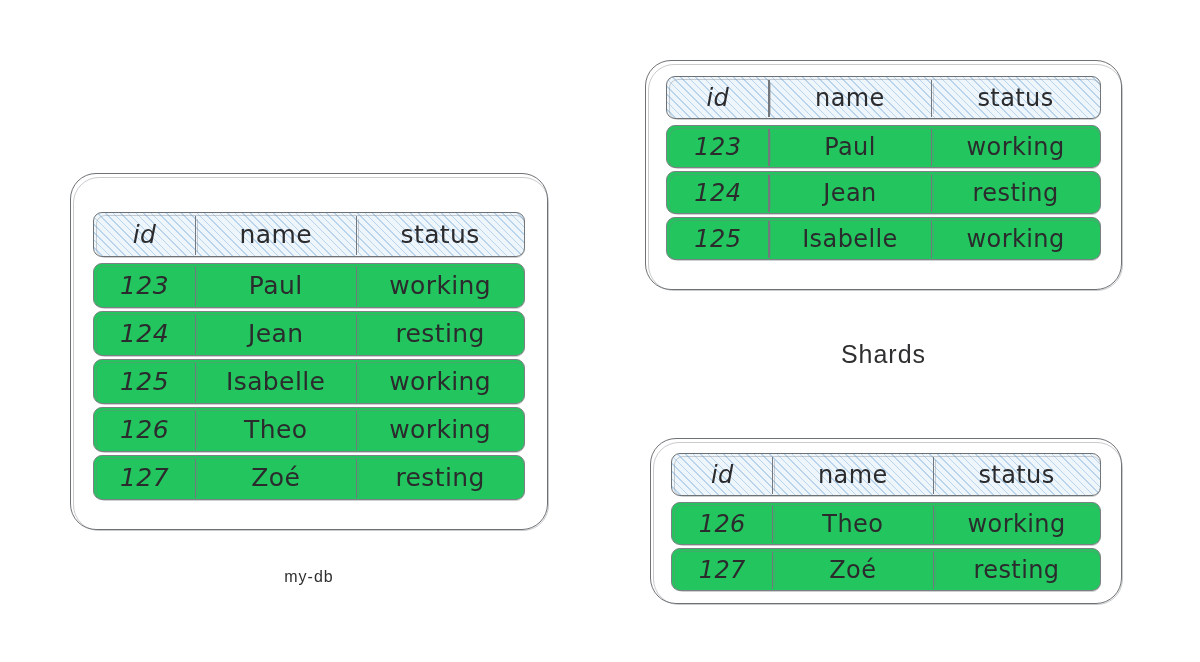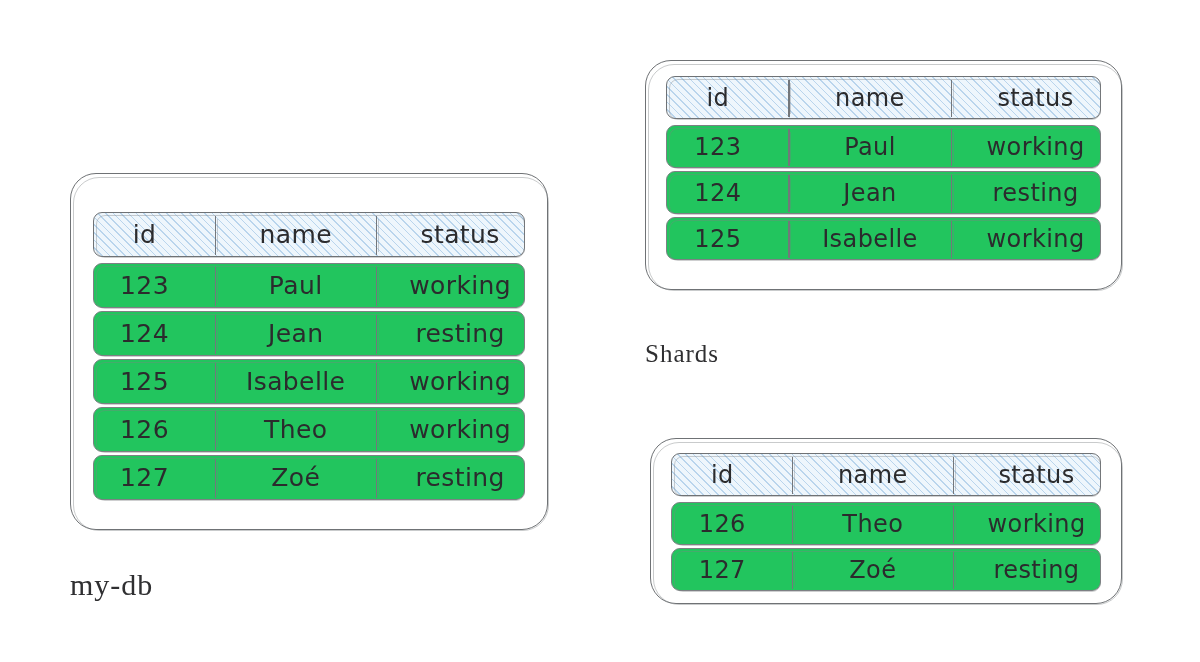--- a/index.html
+++ b/index.html
@@ -103,39 +103,39 @@
   .cell + .cell::after {
     content: "";
     position: absolute;
     left: 1.6px;
     top: 6px;
     bottom: 4px;
     width: 1px;
     background: rgba(120,124,128,0.35);
   }
 
-  .c-id     { flex: 0 0 23.5%; }
-  .c-name   { flex: 0 0 37.5%; margin-left: 20px; }
+  .c-id     { flex: 0 0 23.5%; font-style: italic; }
+  .c-name   { flex: 0 0 37.5%; }
   .c-status { flex: 0 0 39.0%; text-align: right; }
 
   
   .caption {
     position: absolute;
     color: #2f2f31;
-    font-family: Liberation Serif, serif;
+    font-family: Liberation Sans, sans-serif;
     letter-spacing: 1px;
     white-space: nowrap;
-    text-align: left;
+    text-align: center;
   }
 
   
   #maindb-box   { left: 70px;  top: 173px; width: 478px; height: 357px; }
   #maindb-tbl   { padding: 38px 22px 0 22px; box-sizing: border-box; }
   #maindb-tbl .row { height: 45px; font-size: 25px; }
-  #maindb-caption { left: 70px; top: 568px; width: 478px; font-size: 30px; }
+  #maindb-caption { left: 70px; top: 568px; width: 478px; font-size: 16px; }
 
   #shard1-box   { left: 645px; top: 60px;  width: 477px; height: 230px; }
   #shard1-tbl   { padding: 15px 20px 0 20px; box-sizing: border-box; }
   #shard1-tbl .row { height: 43px; font-size: 24px; }
 
   #shard2-box   { left: 650px; top: 438px; width: 472px; height: 166px; }
   #shard2-tbl   { padding: 14px 20px 0 20px; box-sizing: border-box; }
   #shard2-tbl .row { height: 43px; font-size: 24px; }
 
   #shards-caption { left: 645px; top: 340px; width: 477px; font-size: 25px; }

